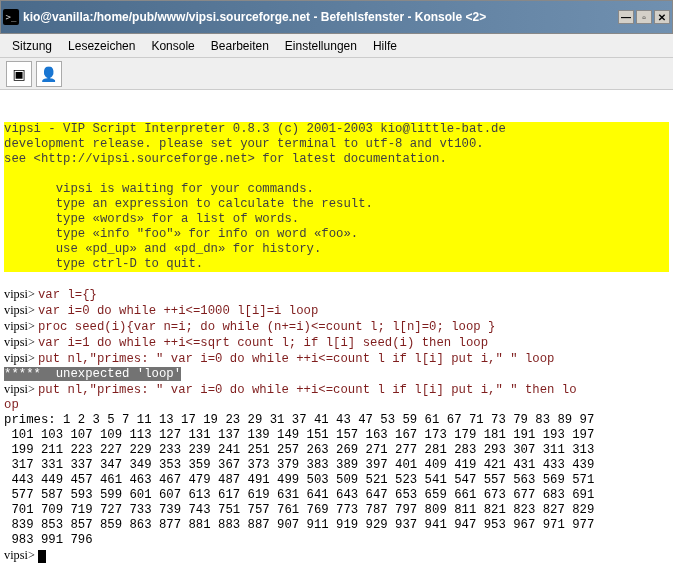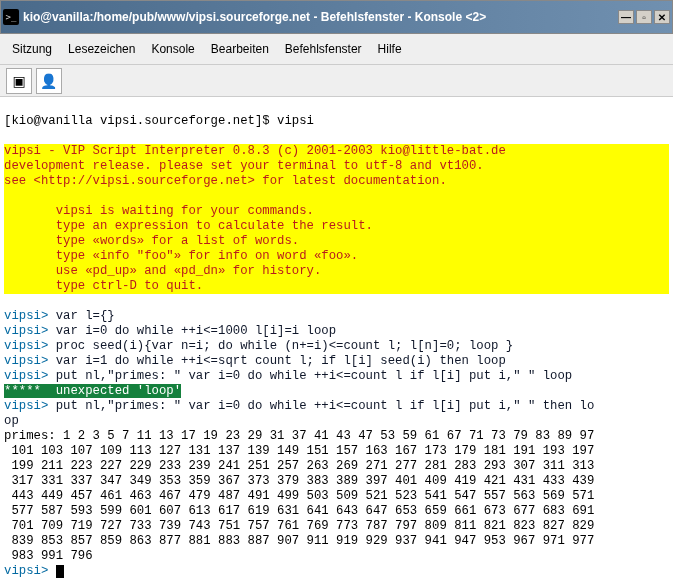--- a/index.html
+++ b/index.html
@@ -26,21 +26,21 @@
   width: 16px; height: 14px;
   background: #d4d0c8;
   border: 1px solid #888;
   display: flex; align-items: center; justify-content: center;
   font-size: 10px; font-weight: bold;
   cursor: pointer;
 }
 
 .menubar {
   background: #efefef;
-  height: 31px;
+  height: 24px;
   display: flex;
   align-items: center;
   padding: 0 6px;
   gap: 4px;
   border-bottom: 1px solid #ccc;
   font-size: 12px;
 }
 .menu-item { padding: 2px 6px; cursor: pointer; }
 
 .toolbar {
@@ -64,25 +64,25 @@
 .terminal {
   background: #fff;
   font-family: "Courier New", monospace;
   font-size: 12.3px;
   line-height: 15px;
   padding: 2px 4px;
   white-space: pre;
   overflow: hidden;
 }
 
-.hl-yellow { background: #ffff00; color: #b91c1c; display: block; }
+.hl-yellow { background: #ffff00; color: #404040; display: block; }
 .hl-yellow.blank { min-height: 15px; }
-.prompt { color: #0369a1; }
-.cmd { color: #0f172a; }
-.err { background: #15803d; color: #fff; text-align: right; }
+.prompt { color: #000000; font-family: Liberation Serif, serif; }
+.cmd { color: #7f1d1d; }
+.err { background: #737373; color: #fff; text-align: right; }
 .out { color: #000; }
 .cursor { display: inline-block; width: 8px; height: 13px; background: #000; vertical-align: text-bottom; }
 </style>
 </head>
 <body>
 
 <div class="titlebar">
   <div class="titlebar-icon"></div>
   <div class="titlebar-text">kio@vanilla:/home/pub/www/vipsi.sourceforge.net - Befehlsfenster - Konsole &lt;2&gt;</div>
   <div class="titlebar-buttons">
@@ -90,35 +90,34 @@
     <div class="titlebar-btn">▫</div>
     <div class="titlebar-btn">✕</div>
   </div>
 </div>
 
 <div class="menubar">
   <span class="menu-item">Sitzung</span>
   <span class="menu-item">Lesezeichen</span>
   <span class="menu-item">Konsole</span>
   <span class="menu-item">Bearbeiten</span>
-  <span class="menu-item">Befehlsfenster</span>
+  <span class="menu-item">Einstellungen</span>
   <span class="menu-item">Hilfe</span>
 </div>
 
 <div class="toolbar">
   <div class="tool-btn">
     <span>▣</span>
   </div>
   <div class="tool-btn">
     <span>👤</span>
   </div>
 </div>
 
 <div class="terminal">
-<span class="out"><span>[kio@vanilla vipsi.sourceforge.net]$ </span><span>vipsi</span></span>
 <span class="out"> </span>
 <span class="hl-yellow">vipsi - VIP Script Interpreter 0.8.3 (c) 2001-2003 kio@little-bat.de</span><span class="hl-yellow">development release. please set your terminal to utf-8 and vt100.</span><span class="hl-yellow">see &lt;http://vipsi.sourceforge.net&gt; for latest documentation.</span><span class="hl-yellow blank"> </span><span class="hl-yellow">       vipsi is waiting for your commands.</span><span class="hl-yellow">       type an expression to calculate the result.</span><span class="hl-yellow">       type «words» for a list of words.</span><span class="hl-yellow">       type «info "foo"» for info on word «foo».</span><span class="hl-yellow">       use «pd_up» and «pd_dn» for history.</span><span class="hl-yellow">       type ctrl-D to quit.</span>
 <span><span class="prompt">vipsi&gt; </span><span class="cmd">var l={}</span></span>
 <span><span class="prompt">vipsi&gt; </span><span class="cmd">var i=0 do while ++i&lt;=1000 l[i]=i loop</span></span>
 <span><span class="prompt">vipsi&gt; </span><span class="cmd">proc seed(i){var n=i; do while (n+=i)&lt;=count l; l[n]=0; loop }</span></span>
 <span><span class="prompt">vipsi&gt; </span><span class="cmd">var i=1 do while ++i&lt;=sqrt count l; if l[i] seed(i) then loop</span></span>
 <span><span class="prompt">vipsi&gt; </span><span class="cmd">put nl,"primes: " var i=0 do while ++i&lt;=count l if l[i] put i," " loop</span></span>
 <span class="err">*****  unexpected 'loop'</span>
 <span><span class="prompt">vipsi&gt; </span><span class="cmd">put nl,"primes: " var i=0 do while ++i&lt;=count l if l[i] put i," " then lo</span></span>
 <span class="cmd">op</span>

